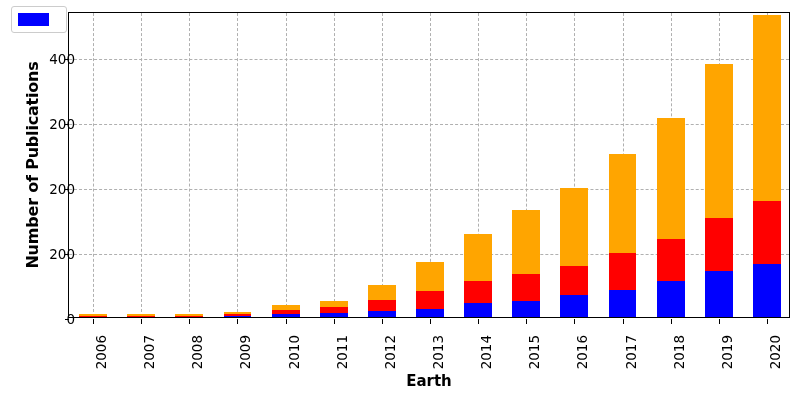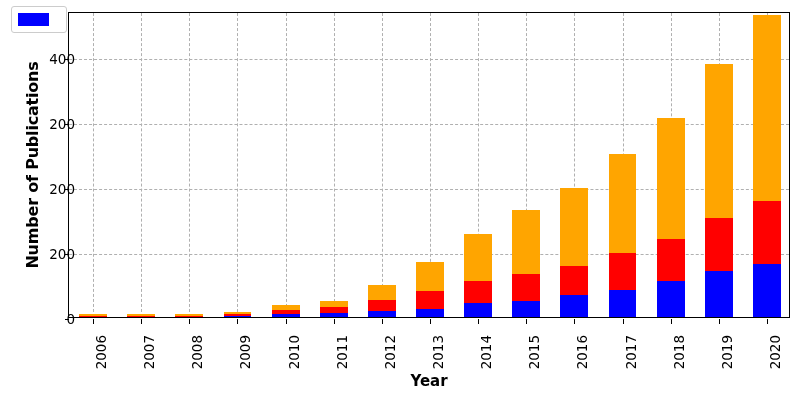--- a/index.html
+++ b/index.html
@@ -146,21 +146,21 @@
     line-height: 15px;
     white-space: pre-line;
   }
 </style>
 </head>
 <body>
 
 <div id="figure">
 
   <div id="ylabel">Number of Publications</div>
-  <div id="xlabel">Year</div>
+  <div id="xlabel">Earth</div>
 
   <div id="plot">
       <div class="ytick-mark" style="top: 306px;"></div>
       <div class="ytick-label" style="top: 306px;">0</div>
       <div class="gridline" style="top: 240.894px;"></div>
       <div class="ytick-mark" style="top: 240.894px;"></div>
       <div class="ytick-label" style="top: 240.894px;">200</div>
       <div class="gridline" style="top: 175.787px;"></div>
       <div class="ytick-mark" style="top: 175.787px;"></div>
       <div class="ytick-label" style="top: 175.787px;">200</div>

